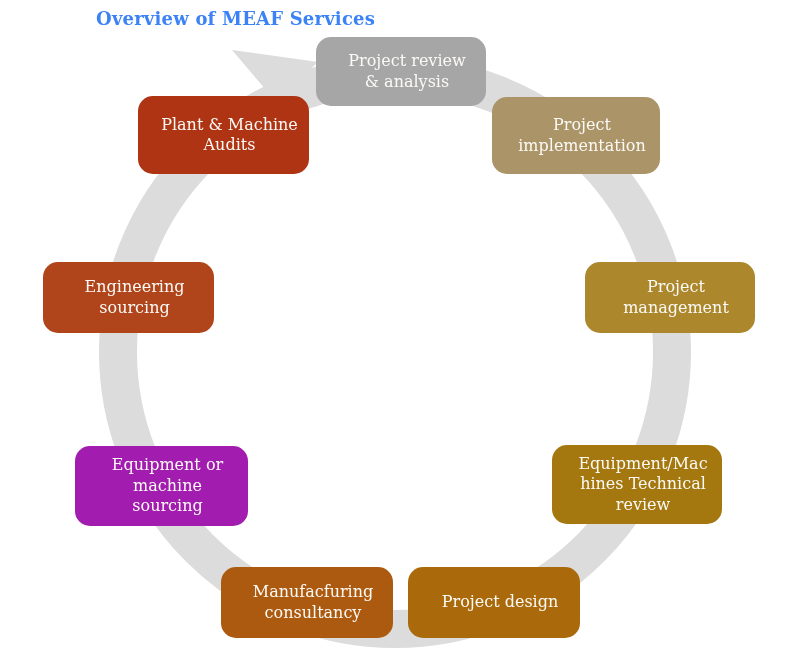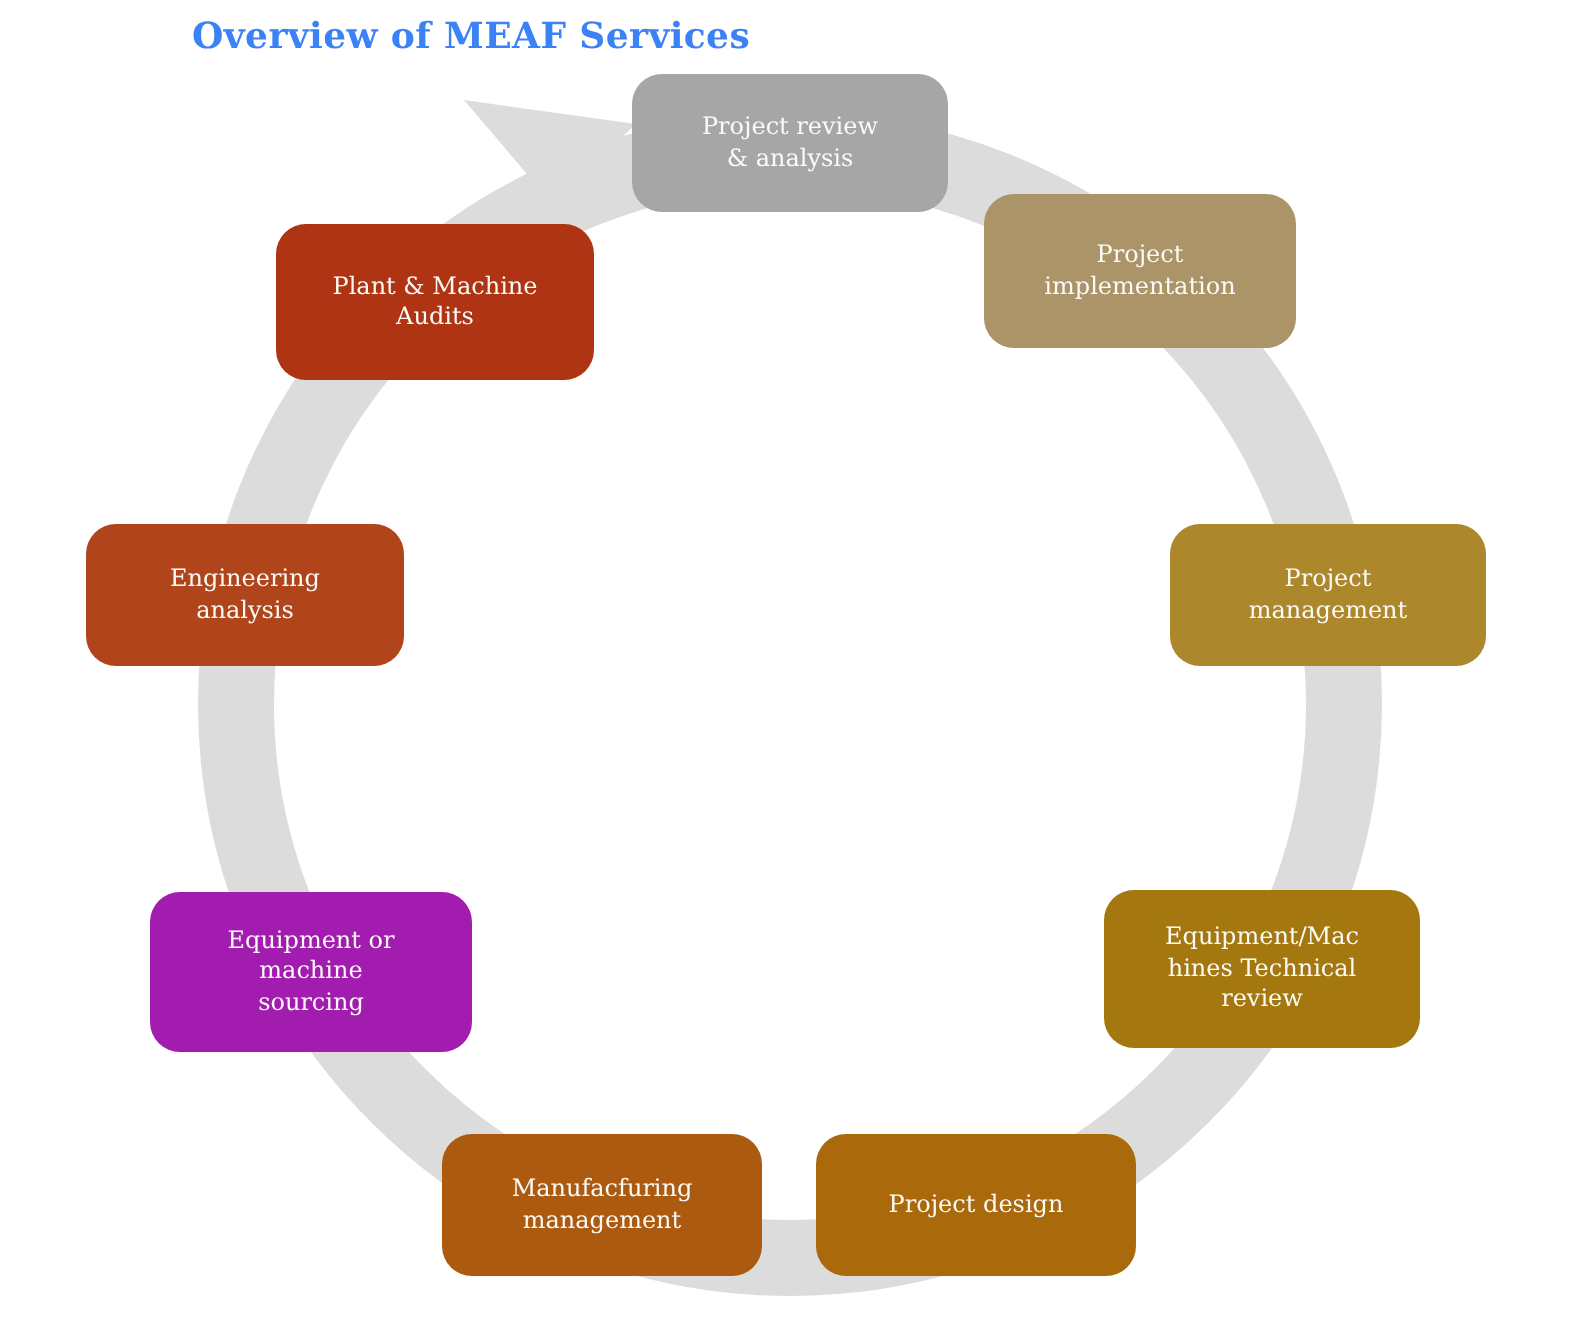--- a/index.html
+++ b/index.html
@@ -9,21 +9,21 @@
   }
   .canvas { position: absolute; inset: 0; }
   .title {
     position: absolute; left: 96px; top: 8px; margin: 0;
     font-size: 18px; font-weight: bold; color: #3b82f6; letter-spacing: .2px;
   }
   svg.ring { position: absolute; left: 0; top: 0; }
   .node {
     position: absolute; display: flex; align-items: center; justify-content: center;
     border-radius: 15px; text-align: center;
-    color: #fbfaf6; font-size: 12px; line-height: 1.28;
+    color: #fbfaf6; font-size: 16px; line-height: 1.28; padding-left: 12px;
   }
   .node .node-label { white-space: pre-line; padding: 2px 6px; }
   .n1 { left: 316px; top: 37px;  width: 158px; height: 69px; }
   .n2 { left: 492px; top: 97px;  width: 156px; height: 77px; }
   .n3 { left: 585px; top: 262px; width: 158px; height: 71px; }
   .n4 { left: 552px; top: 445px; width: 158px; height: 79px; }
   .n5 { left: 408px; top: 567px; width: 160px; height: 71px; }
   .n6 { left: 221px; top: 567px; width: 160px; height: 71px; }
   .n7 { left: 75px;  top: 446px; width: 161px; height: 80px; }
   .n8 { left: 43px;  top: 262px; width: 159px; height: 71px; }
@@ -59,29 +59,29 @@
   <div class="node n5" style="background-color: rgb(170, 106, 12);">
     <span class="node-label">Project design</span>
   </div>
   <div class="node n4" style="background-color: rgb(164, 120, 15);">
     <span class="node-label">Equipment/Mac
 hines Technical
 review</span>
   </div>
   <div class="node n6" style="background-color: rgb(172, 90, 16);">
     <span class="node-label">Manufacfuring
-management</span>
+consultancy</span>
   </div>
   <div class="node n7" style="background-color: #a21caf;">
     <span class="node-label">Equipment or
 machine
 sourcing</span>
   </div>
   <div class="node n8" style="background-color: rgb(176, 68, 26);">
     <span class="node-label">Engineering
-analysis</span>
+sourcing</span>
   </div>
-  <div class="node n9" style="background-color: rgb(174, 52, 19); margin-top: 16px;">
+  <div class="node n9" style="background-color: rgb(174, 52, 19);">
     <span class="node-label">Plant &amp; Machine
 Audits</span>
   </div>
 
 </div>
 
 </body></html>

